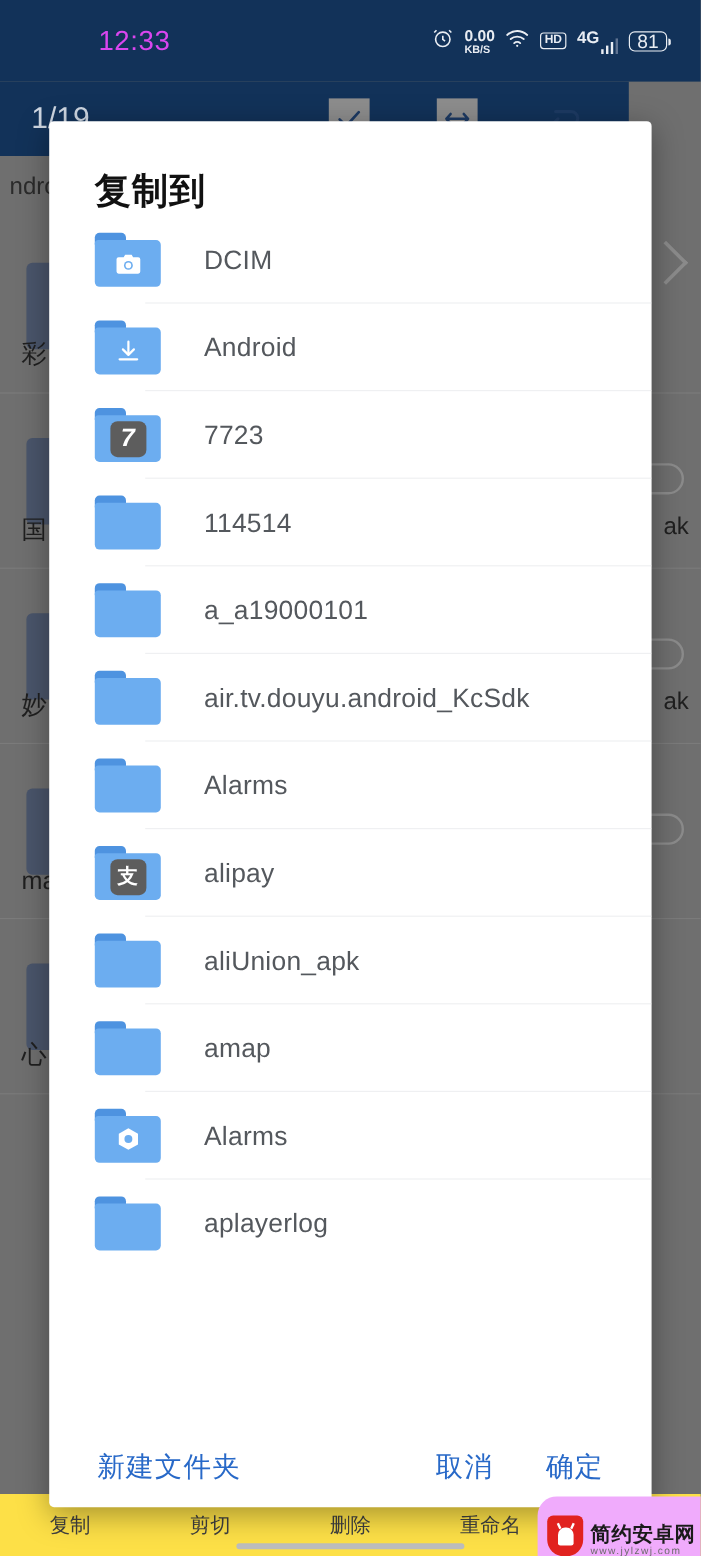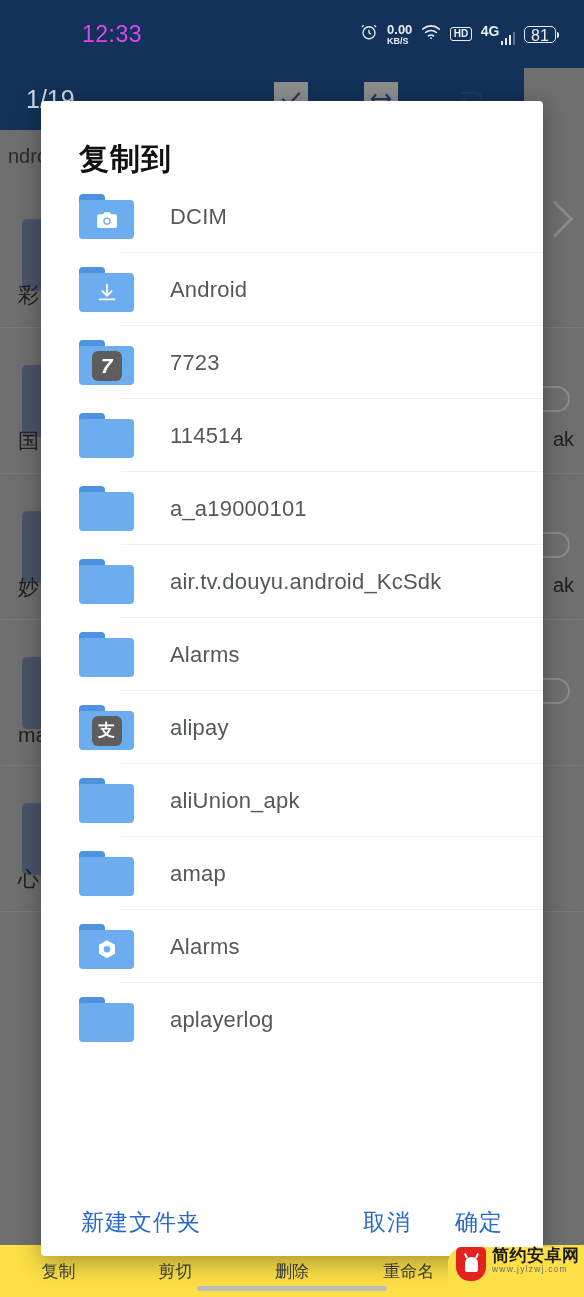--- a/index.html
+++ b/index.html
@@ -110,21 +110,21 @@
     flex: 1; text-align: center; color: #3f3f3f; font-size: 17px;
   }
   #home-indicator {
     position: absolute; left: 50%; transform: translateX(-50%);
     bottom: 6px; width: 190px; height: 5px; border-radius: 3px; background: #bdbdbd;
   }
 
   
   #watermark {
     position: absolute; right: 0; bottom: 0; width: 136px; height: 50px;
-    background: #fde047; display: flex; align-items: flex-start; gap: 6px;
+    background: #f0abfc; display: flex; align-items: flex-end; gap: 6px;
     padding-left: 8px;
     border-top-left-radius: 16px;
   }
   #watermark .shield {
     width: 30px; height: 34px; background: #e1221f;
     border-radius: 5px 5px 14px 14px;
     display: flex; align-items: center; justify-content: center;
     position: relative; flex: none;
   }
   #watermark .shield .bot {

